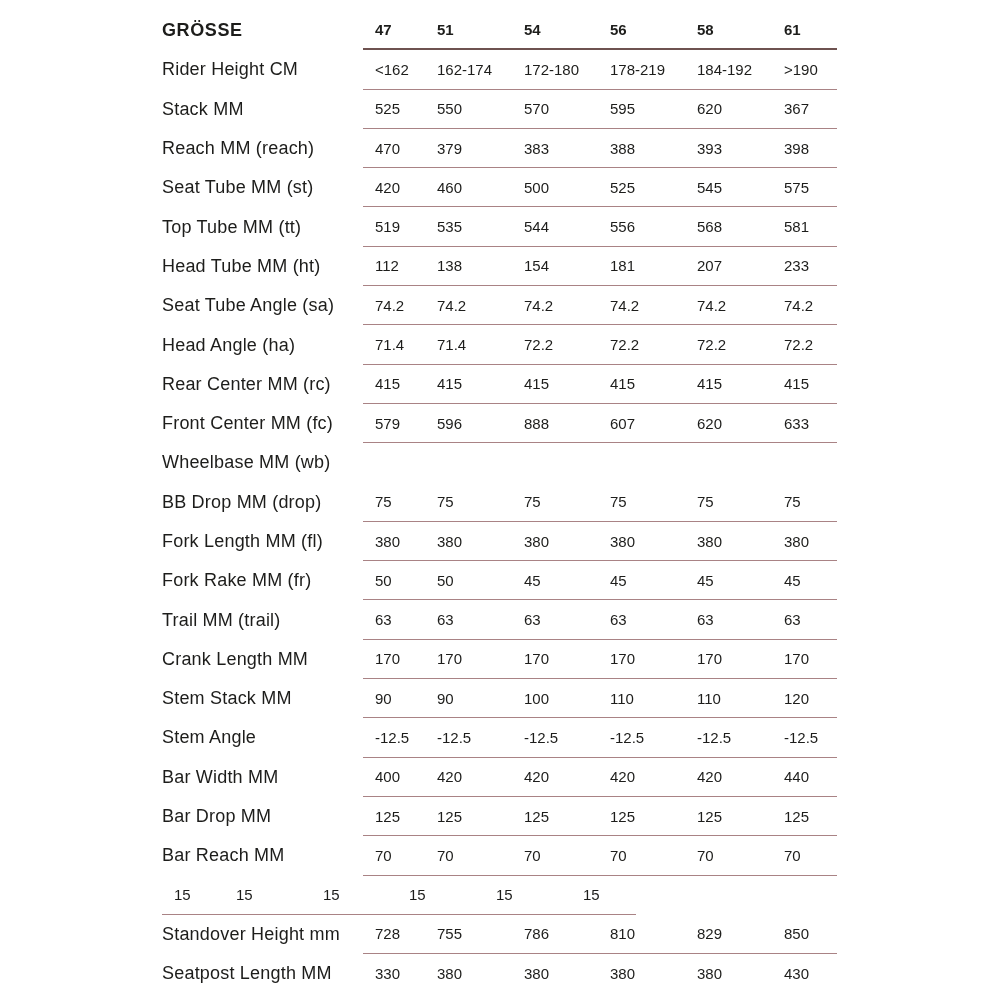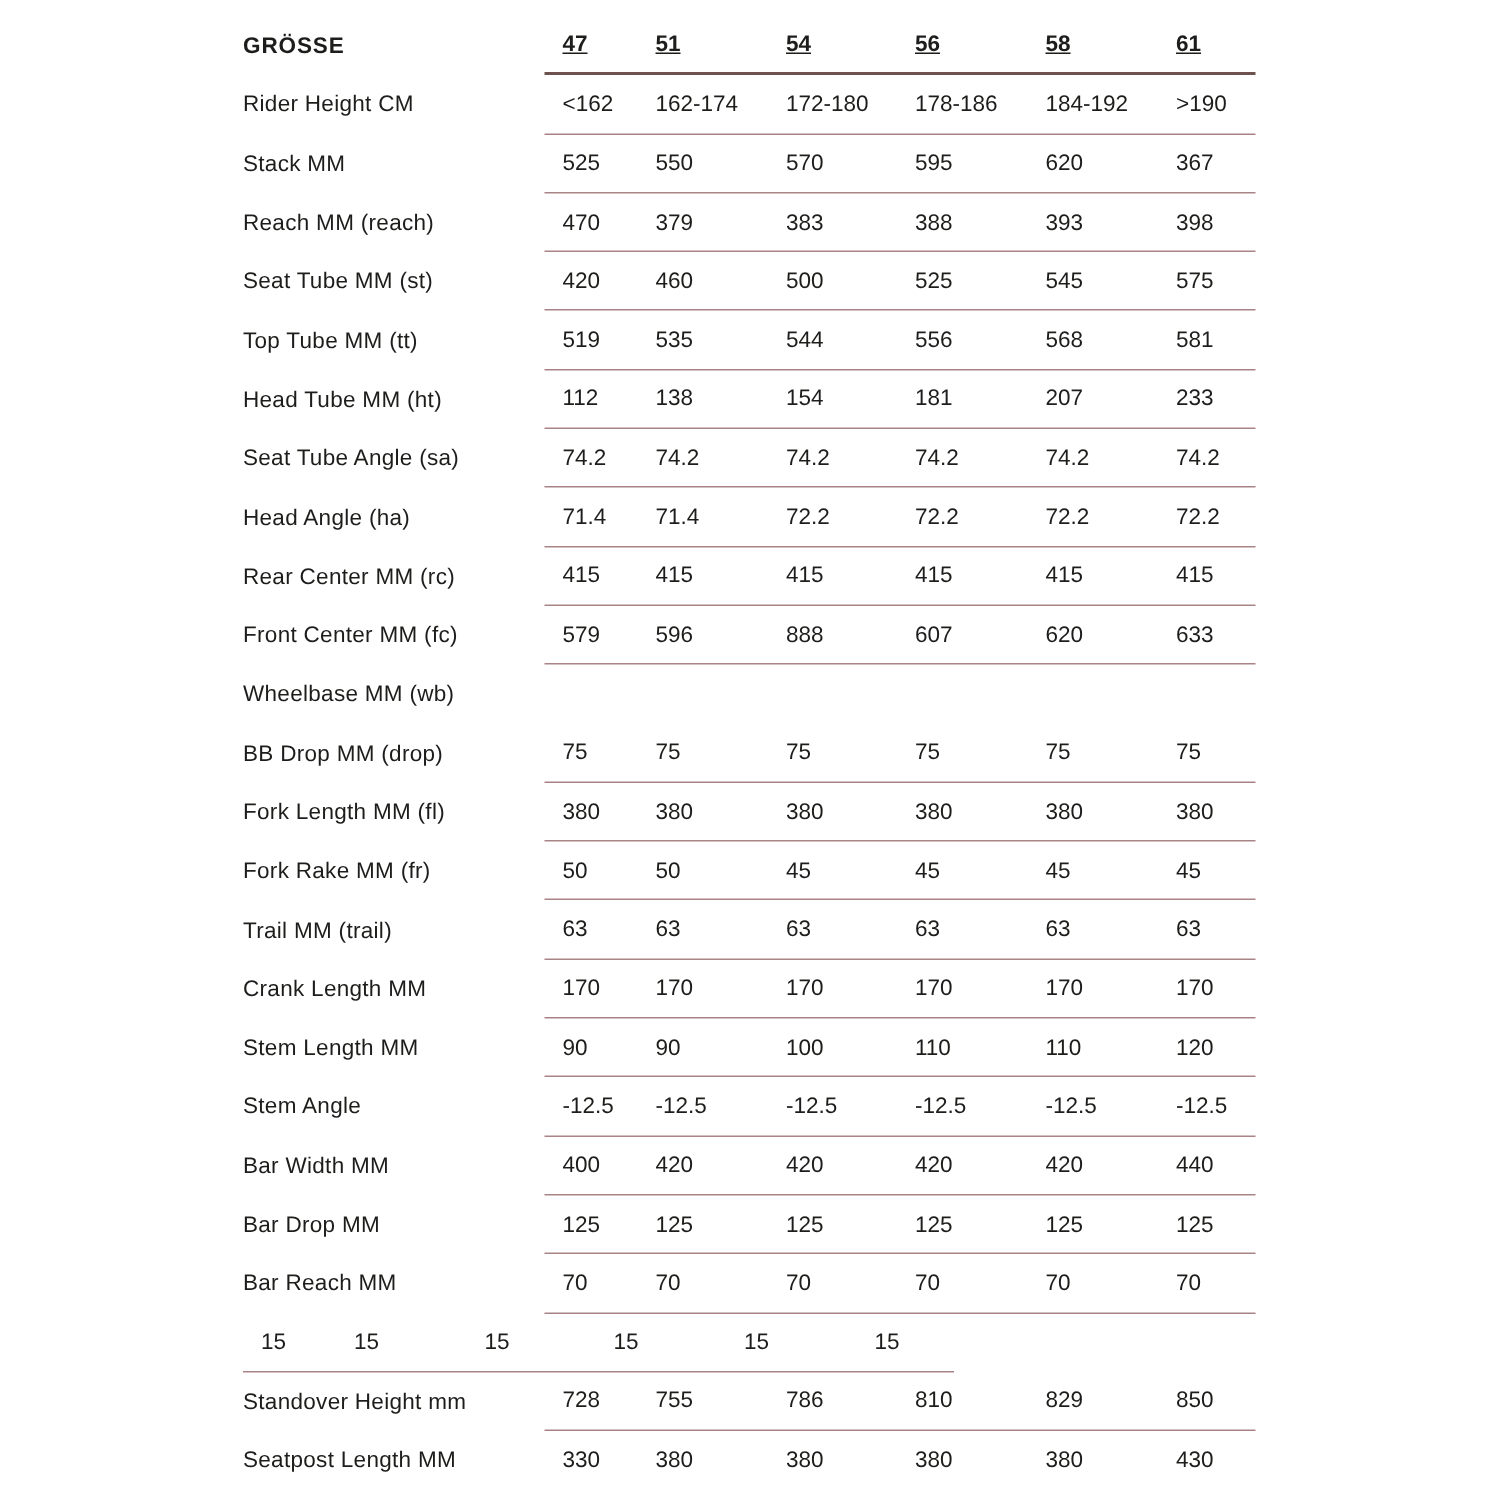--- a/index.html
+++ b/index.html
@@ -24,41 +24,40 @@
   .row {
     display: flex;
     height: 39.3px;
     align-items: stretch;
   }
   .label {
     width: 201px;
     flex-shrink: 0;
     display: flex;
     align-items: center;
-    font-size: 15px;
+    font-size: 18px;
     letter-spacing: 0.2px;
     white-space: nowrap;
   }
   .header-label {
     font-weight: 700;
     letter-spacing: 0.6px;
   }
   .values {
     width: 474px;
     box-sizing: border-box;
     padding-left: 12px;
     display: grid;
     grid-template-columns: 62px 87px 86px 87px 87px 1fr;
     align-items: center;
     border-bottom: 1.5px solid var(--sep);
   }
   .header-values {
     border-bottom: 2px solid var(--sep-dark);
     font-weight: 700;
-    text-decoration: underline;
   }
   .values.no-border {
     border-bottom: none;
   }
   .cell {
     font-size: 15px;
     white-space: nowrap;
   }
 </style>
 </head>
@@ -76,21 +75,21 @@
       <span class="cell">61</span>
     </div>
   </div>
   <div id="rows">
       <div class="row">
         <div class="label">Rider Height CM</div>
         <div class="values">
           <span class="cell">&lt;162</span>
           <span class="cell">162-174</span>
           <span class="cell">172-180</span>
-          <span class="cell">178-186</span>
+          <span class="cell">178-219</span>
           <span class="cell">184-192</span>
           <span class="cell">&gt;190</span>
         </div>
       </div>
       <div class="row">
         <div class="label">Stack MM</div>
         <div class="values">
           <span class="cell">525</span>
           <span class="cell">550</span>
           <span class="cell">570</span>
@@ -239,21 +238,21 @@
         <div class="values">
           <span class="cell">170</span>
           <span class="cell">170</span>
           <span class="cell">170</span>
           <span class="cell">170</span>
           <span class="cell">170</span>
           <span class="cell">170</span>
         </div>
       </div>
       <div class="row">
-        <div class="label">Stem Length MM</div>
+        <div class="label">Stem Stack MM</div>
         <div class="values">
           <span class="cell">90</span>
           <span class="cell">90</span>
           <span class="cell">100</span>
           <span class="cell">110</span>
           <span class="cell">110</span>
           <span class="cell">120</span>
         </div>
       </div>
       <div class="row">

